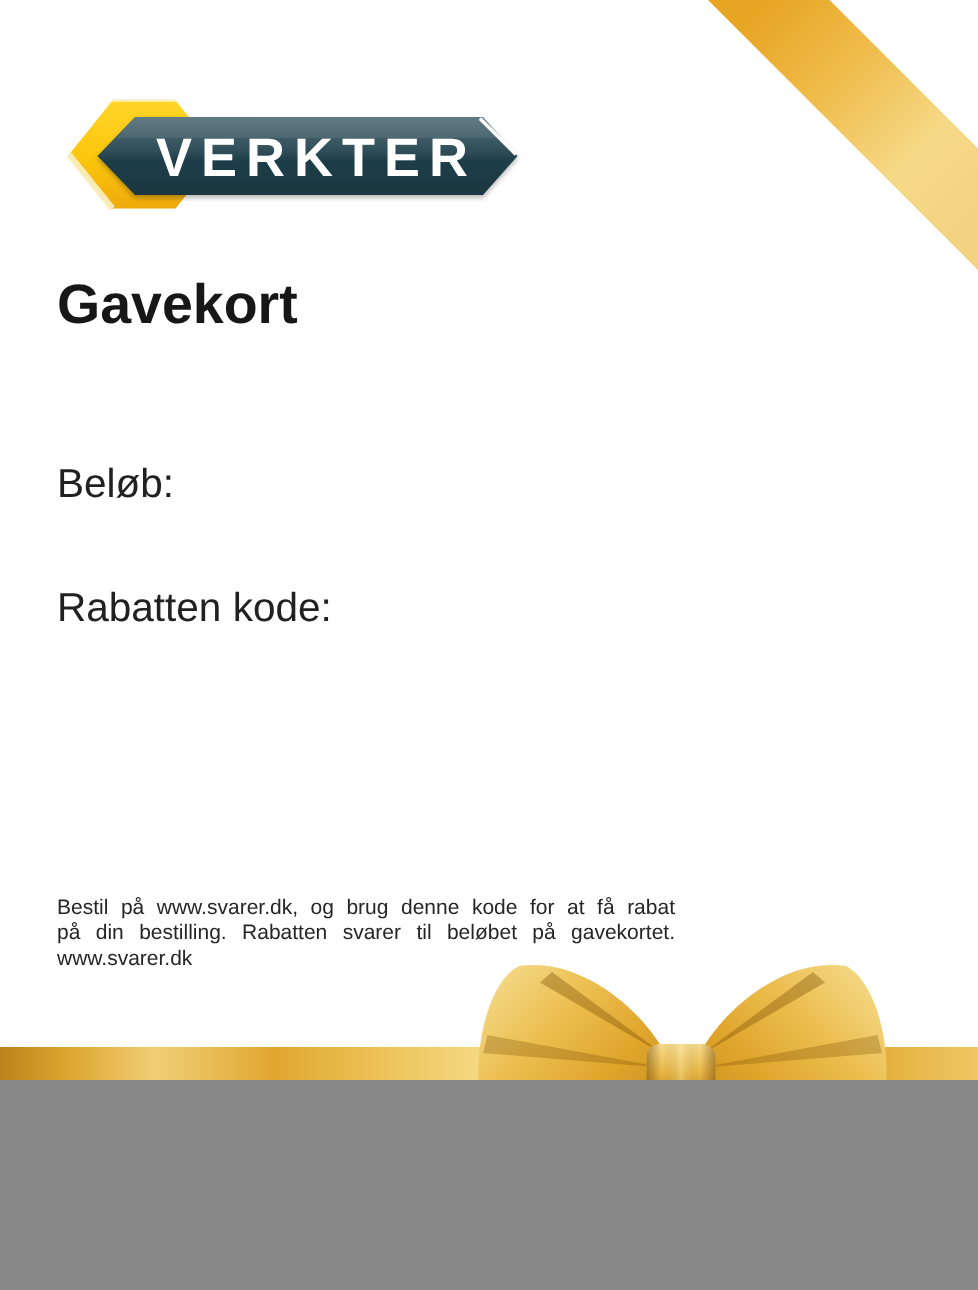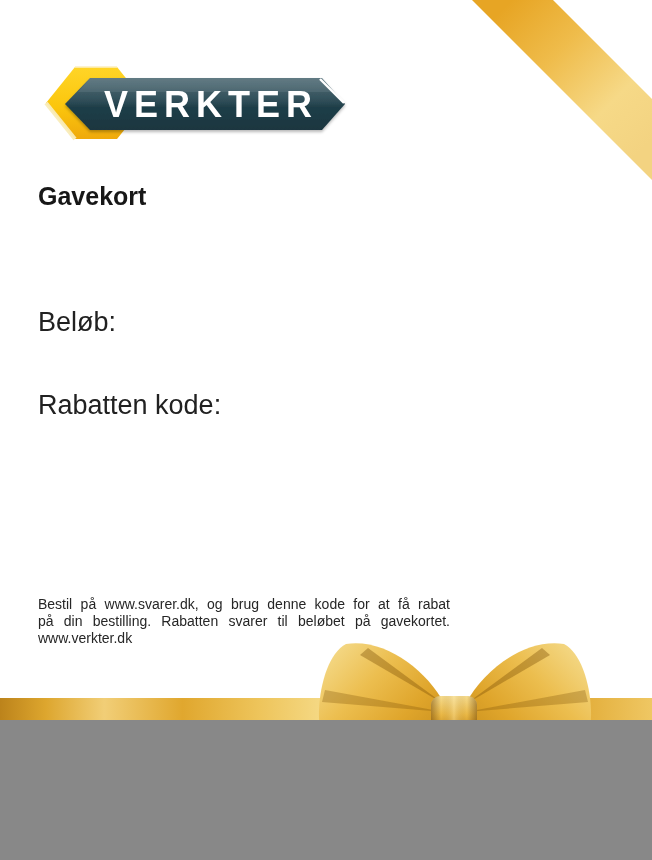--- a/index.html
+++ b/index.html
@@ -11,21 +11,21 @@
     font-family:"Liberation Sans",sans-serif;
     margin:0 auto;
   }
   .abs{position:absolute;}
   svg{display:block;}
   
   .logo-svg{left:38px;top:56px;width:320px;height:92px;}
   
   .title{
     left:38px;top:183px;
-    font-size:25px;font-weight:bold;color:#171717;
+    font-size:37px;font-weight:bold;color:#171717;
     letter-spacing:0px;line-height:1.1;
   }
   
   .field-label{
     left:38px;
     font-size:27px;font-weight:400;color:#212121;
     line-height:1.15;
   }
   .field-amount{top:307px;}
   .field-code{top:390px;}
@@ -90,21 +90,21 @@
   </svg>
 
   <h1 class="abs title" style="margin:0">Gavekort</h1>
 
   <div class="abs field-label field-amount">Beløb:</div>
   <div class="abs field-label field-code">Rabatten kode:</div>
 
   <div class="abs footer">
     <span class="line just">Bestil på www.svarer.dk, og brug denne kode for at få rabat</span>
     <span class="line just">på din bestilling. Rabatten svarer til beløbet på gavekortet.</span>
-    <span class="line">www.verkter.dk</span>
+    <span class="line">www.svarer.dk</span>
   </div>
 
   <svg class="abs bottom-svg" viewBox="0 596 652 264" aria-hidden="true">
     <defs>
       <linearGradient id="gBand" gradientUnits="userSpaceOnUse" x1="0" y1="720" x2="652" y2="720">
         <stop offset="0" stop-color="#BC831B"></stop>
         <stop offset="0.07" stop-color="#DDA62E"></stop>
         <stop offset="0.16" stop-color="#F1CE77"></stop>
         <stop offset="0.28" stop-color="#E0A72E"></stop>
         <stop offset="0.40" stop-color="#EEC55C"></stop>

